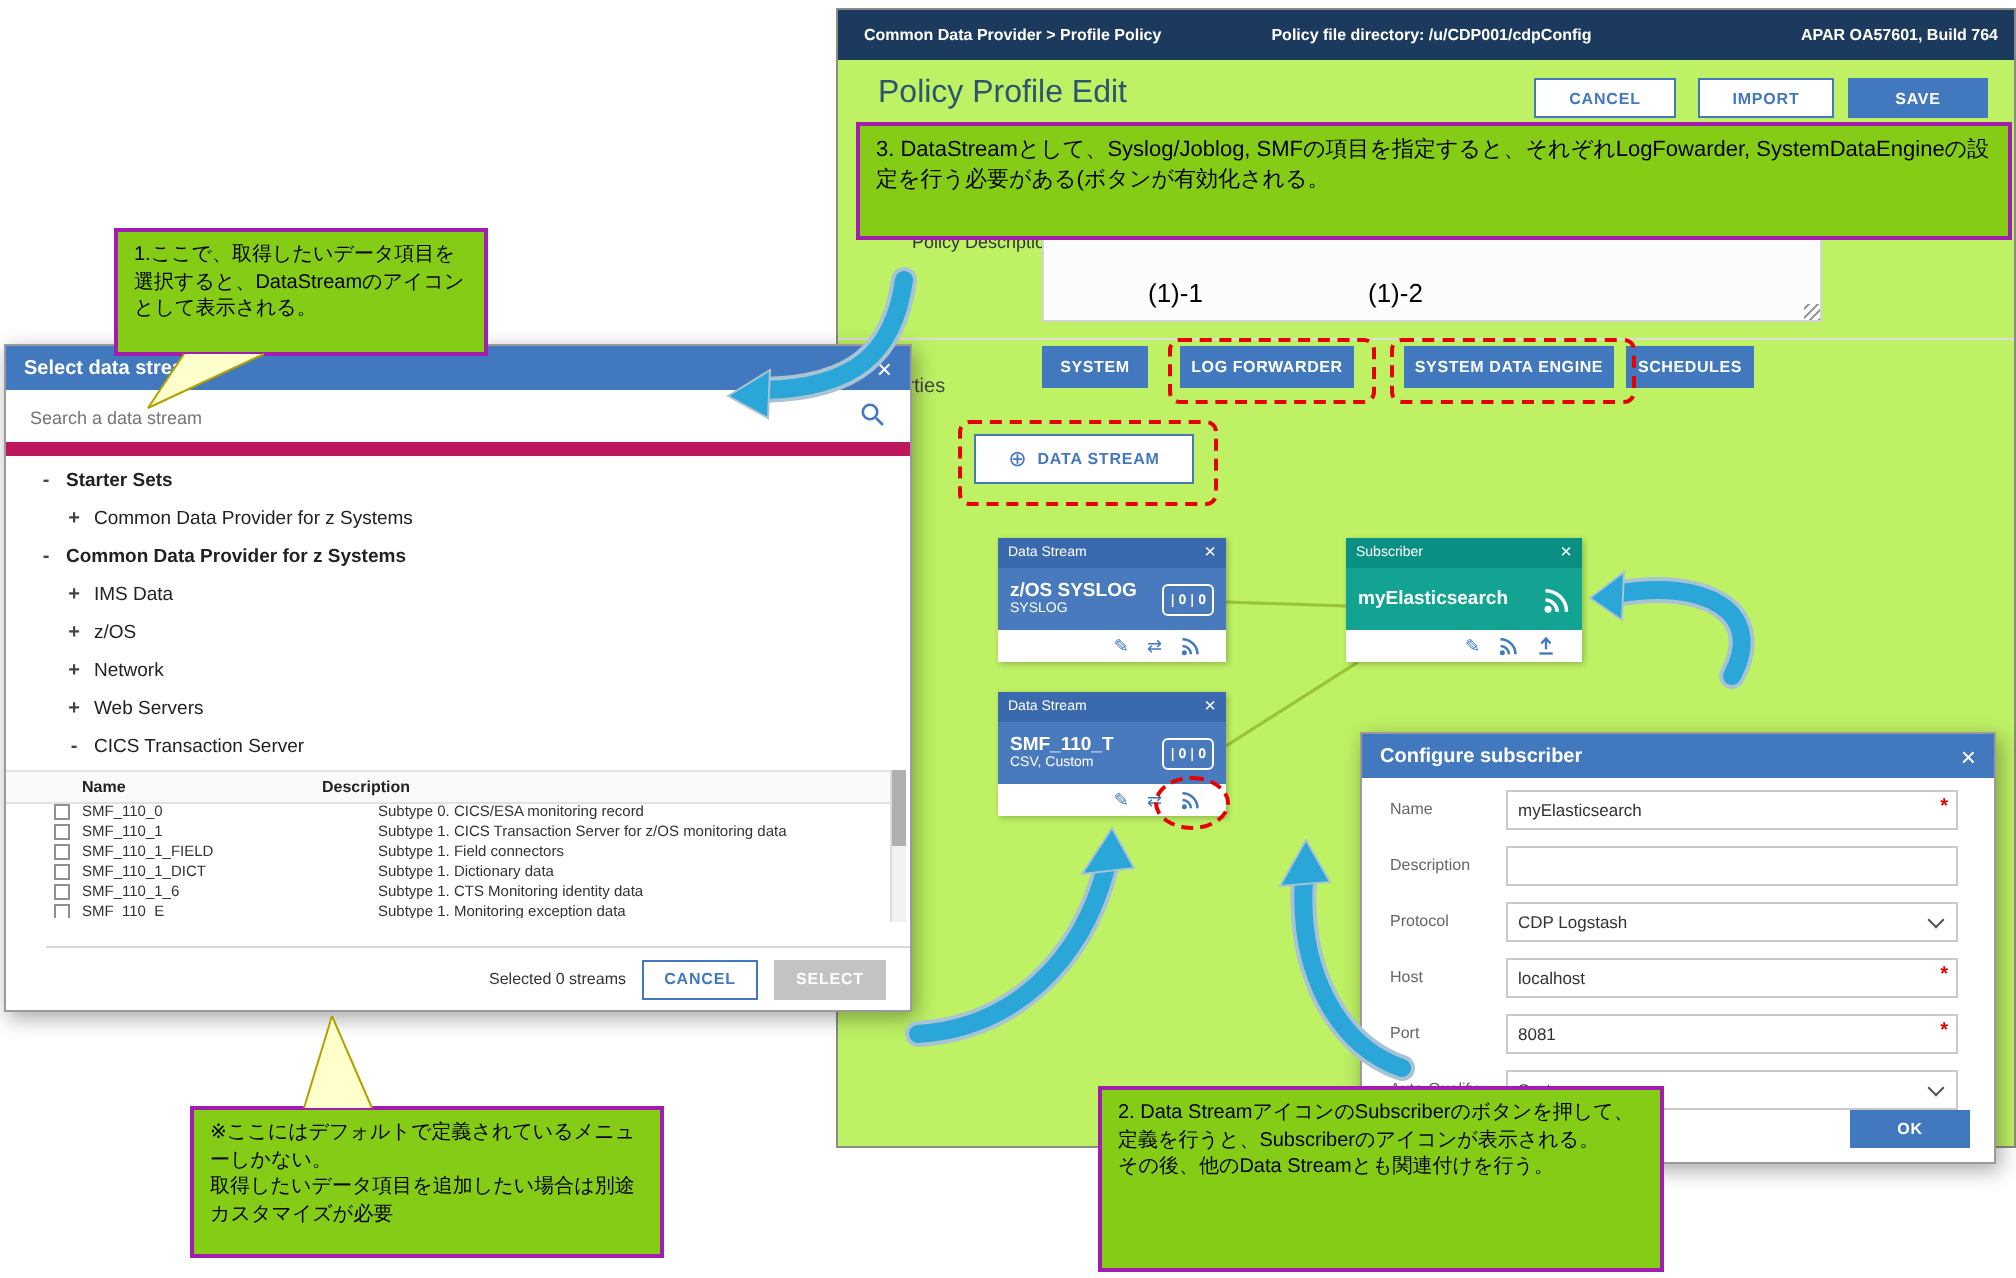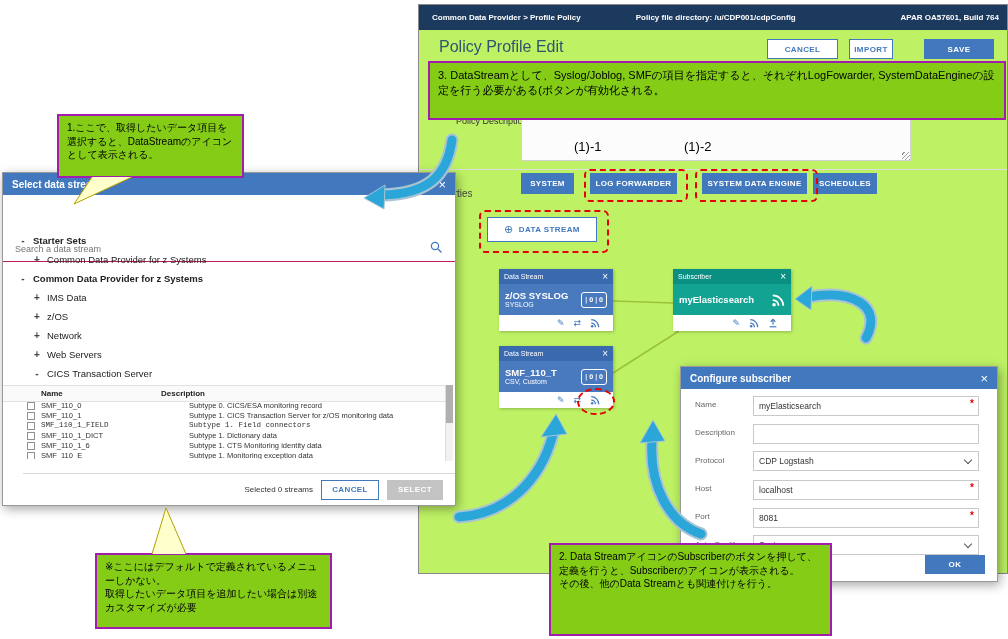--- a/index.html
+++ b/index.html
@@ -44,21 +44,21 @@
 
   
   .dialog{position:absolute;background:#fff;border:1px solid #9a9a9a;
           box-shadow:2px 3px 10px rgba(0,0,0,.35);z-index:10;}
   .dlg-title{position:absolute;left:0;top:0;right:0;height:22px;background:#4178be;color:#fff;
              display:flex;align-items:center;justify-content:space-between;padding:0 9px;
              font-size:10px;font-weight:bold;box-sizing:border-box;}
   .dlg-x{font-size:13px;line-height:1;font-weight:normal;}
 
   
-  .search-row{position:absolute;left:0;top:22px;right:0;height:26px;border-bottom:1px solid #be185d;margin-top:40px;}
+  .search-row{position:absolute;left:0;top:22px;right:0;height:26px;border-bottom:7px solid #be185d;}
   .search-row input{position:absolute;left:10px;top:4px;width:400px;height:18px;border:none;outline:none;
                     font:9px "Liberation Sans",sans-serif;color:#555;background:transparent;}
   .tree-row{position:absolute;height:18px;display:flex;align-items:center;gap:6px;
             font-size:9.5px;color:#222;white-space:nowrap;}
   .expander{width:8px;display:inline-block;text-align:center;font-weight:bold;color:#444;font-size:10px;}
   .tbl-head{position:absolute;left:0;right:10px;top:212px;height:15px;background:#fafafa;
             border-top:1px solid #e2e2e2;border-bottom:1px solid #e2e2e2;font-size:8px;font-weight:bold;color:#222;}
   .t-view{position:absolute;left:0;right:10px;top:228px;height:58px;overflow:hidden;}
   .t-row{position:absolute;left:0;right:0;height:10px;font-size:7.5px;color:#333;white-space:nowrap;}
   .t-row .cb{position:absolute;left:24px;top:1px;width:6px;height:6px;border:1px solid #909090;background:#fff;}
@@ -95,21 +95,21 @@
 
   <div class="window">
     <div class="win-header">
       <span style="margin-left:13px">Common Data Provider  &gt;  Profile Policy</span>
       <span style="margin-left:55px">Policy file directory: /u/CDP001/cdpConfig</span>
       <span style="margin-left:auto;margin-right:8px">APAR OA57601, Build 764</span>
     </div>
 
     <span class="page-title">Policy Profile Edit</span>
     <div class="btn outline abs" style="left:348px;top:34px;width:71px;height:20px">CANCEL</div>
-    <div class="btn outline abs" style="left:430px;top:34px;width:44px;height:20px">IMPORT</div>
+    <div class="btn outline abs" style="left:430px;top:34px;width:68px;height:20px">IMPORT</div>
     <div class="btn solid abs" style="left:505px;top:34px;width:70px;height:20px">SAVE</div>
 
     <span class="lbl" style="left:37px;top:78px">Policy Name</span>
     <input class="txt-input" style="left: 102px; top: 73px; width: 290px; height: 20px;" value="Test">
 
     <span class="lbl" style="left:37px;top:111px">Policy Description</span>
     <textarea class="txt-input" style="left: 102px; top: 103px; width: 390px; height: 53px; resize: none;"></textarea>
     <div class="resize-grip" style="left:483px;top:147px"></div>
 
     <div class="divider" style="top:164px"></div>
@@ -271,21 +271,21 @@
         <div class="t-row" style="top: 0px;">
           <div class="cb"></div>
           <span class="nm">SMF_110_0</span>
           <span class="ds">Subtype 0. CICS/ESA monitoring record</span>
         </div>
         <div class="t-row" style="top: 10px;">
           <div class="cb"></div>
           <span class="nm">SMF_110_1</span>
           <span class="ds">Subtype 1. CICS Transaction Server for z/OS monitoring data</span>
         </div>
-        <div class="t-row" style="top: 20px; font-family: Liberation Mono, monospace;">
+        <div class="t-row" style="top: 20px;">
           <div class="cb"></div>
           <span class="nm">SMF_110_1_FIELD</span>
           <span class="ds">Subtype 1. Field connectors</span>
         </div>
         <div class="t-row" style="top: 30px;">
           <div class="cb"></div>
           <span class="nm">SMF_110_1_DICT</span>
           <span class="ds">Subtype 1. Dictionary data</span>
         </div>
         <div class="t-row" style="top: 40px;">

